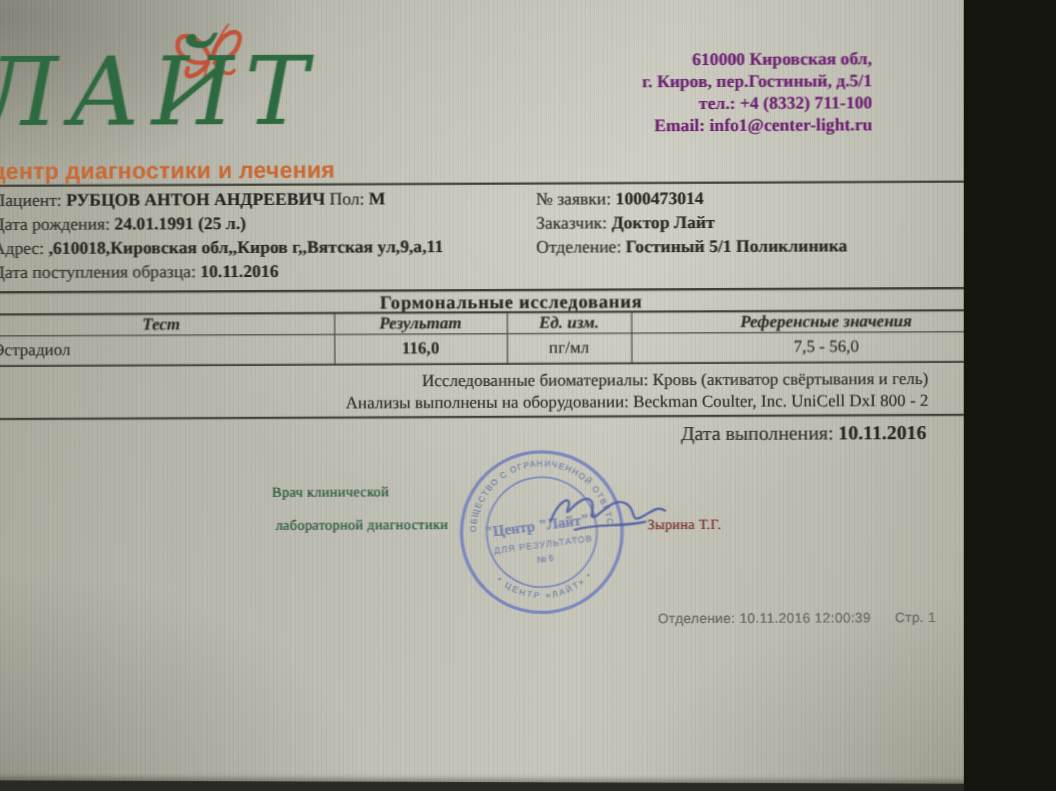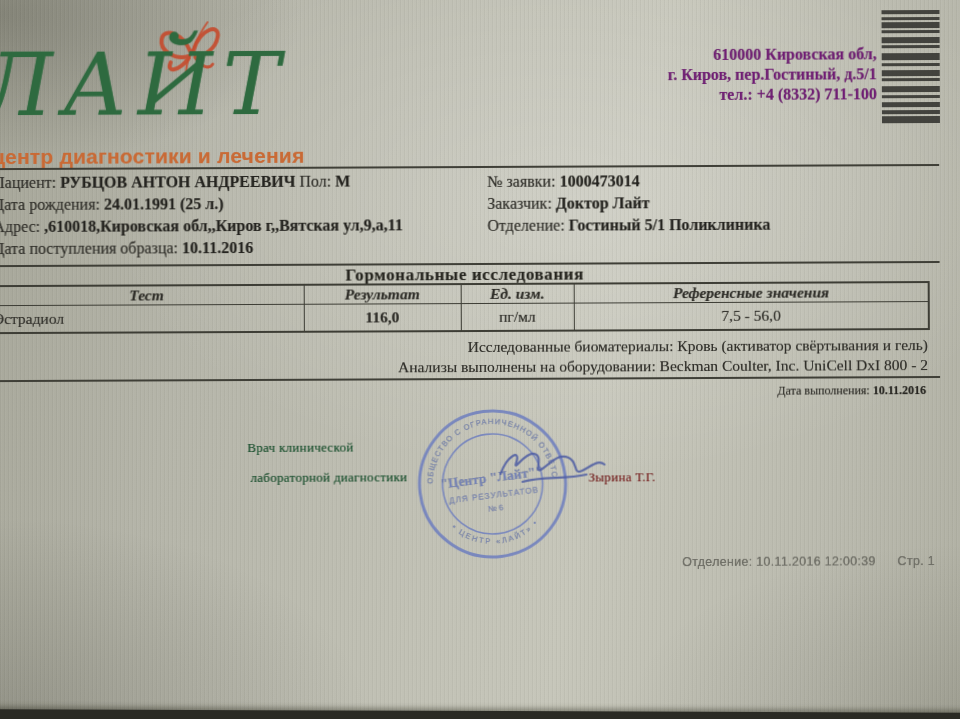--- a/index.html
+++ b/index.html
@@ -1,16 +1,16 @@
 <!DOCTYPE html>
 <html><head>
 <meta charset="utf-8">
 <style>
   html,body{margin:0;padding:0;background:#15150f;}
-  .stage{position:relative;width:960px;height:719px;overflow:hidden;
+  .stage{position:relative;width:876px;height:719px;overflow:hidden;
          background:#b8b8ac;font-family:"Liberation Serif",serif;}
   .layer{position:absolute;inset:0;pointer-events:none;}
   .paper{background:
     radial-gradient(90% 70% at 60% 28%, rgba(255,255,255,.20), rgba(255,255,255,0) 55%),
     radial-gradient(45% 30% at 0% 2%, rgba(25,25,16,.24), rgba(25,25,16,0) 70%),
     radial-gradient(55% 40% at 0% 100%, rgba(25,25,16,.18), rgba(25,25,16,0) 70%),
     radial-gradient(50% 35% at 100% 100%, rgba(25,25,16,.12), rgba(25,25,16,0) 70%),
     linear-gradient(100deg,#a5a598 0%,#b5b5a9 22%,#c1c1b5 48%,#c6c6ba 62%,#babaae 85%,#b0b0a3 100%);}
   .stripes{background:repeating-linear-gradient(90deg, rgba(30,30,18,.045) 0 1px,
     rgba(255,255,255,.03) 1px 2px, rgba(30,30,18,0) 2px 4px);}
@@ -37,21 +37,21 @@
   .pline .lb{font-weight:400;}
   .pline b{font-weight:700;color:#24231f;}
   .title{font-weight:700;font-size:17px;letter-spacing:.6px;text-align:center;color:#26251f;}
   table.res{border-collapse:collapse;table-layout:fixed;font-size:15.5px;}
   table.res th, table.res td{border:1.6px solid #3d3d35;padding:0 4px;overflow:hidden;white-space:nowrap;}
   table.res{border:2px solid #3d3d35;}
   table.res th{font-style:italic;font-weight:600;height:17px;text-align:center;}
   table.res td{height:26px;text-align:center;}
   table.res td.first{text-align:left;}
   .rline{font-size:15.5px;white-space:nowrap;text-align:right;}
-  .exec{font-size:12px;white-space:nowrap;font-family:Liberation Serif, serif;}
+  .exec{font-size:18px;white-space:nowrap;font-family:Liberation Serif, serif;}
   .exec b{font-weight:700;color:#24231f;}
   .role{font-size:13px;color:#14532d;letter-spacing:.3px;}
   .doctor{font-size:13px;color:#7f1d1d;letter-spacing:.3px;}
   .printed{font-family:"Liberation Sans",sans-serif;font-size:12.5px;color:#6d6d65;
        letter-spacing:.3px;white-space:nowrap;}
   .printed .pg{margin-left:18px;}
   .bottom-edge{position:absolute;left:-6px;right:-6px;bottom:-3px;height:11px;background:#2a2a24;
        transform:rotate(0.2deg);box-shadow:0 -3px 5px rgba(40,40,28,.4);}
 </style>
 </head>
@@ -77,20 +77,21 @@
     </svg>
 
     <div class="abs logo-script" style="left:-18px;top:40px">ЛАЙТ</div>
 
     <div class="abs tagline" style="left:-7px;top:143px">центр диагностики и лечения</div>
 
     <div class="abs addr" style="right:82px;top:46px">
       <div>610000 Кировская обл,</div>
       <div>г. Киров, пер.Гостиный, д.5/1</div>
       <div>тел.: +4 (8332) 711-100</div>
+      <div>Email: info1@center-light.ru</div>
     </div>
 
     <div class="abs barcode" style="left:883px;top:12px;width:58px;height:113px"></div>
 
     <div class="rule" style="top:166px"></div>
 
     <div class="abs" style="left:-6px;top:170px">
       <div class="pline">
         <span class="lb">Пациент:</span>
         <b>РУБЦОВ АНТОН АНДРЕЕВИЧ</b>

